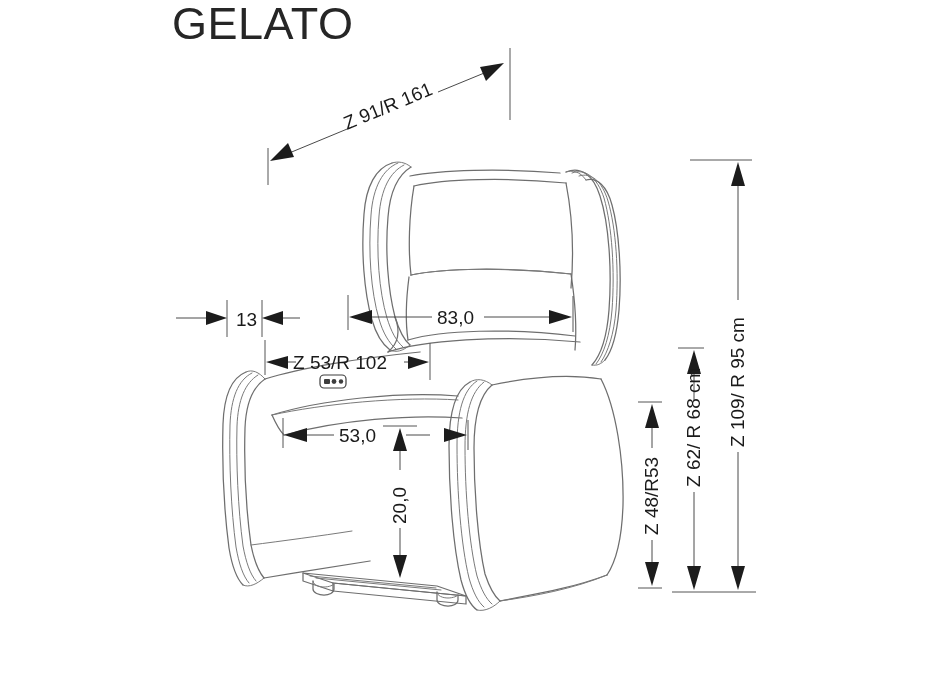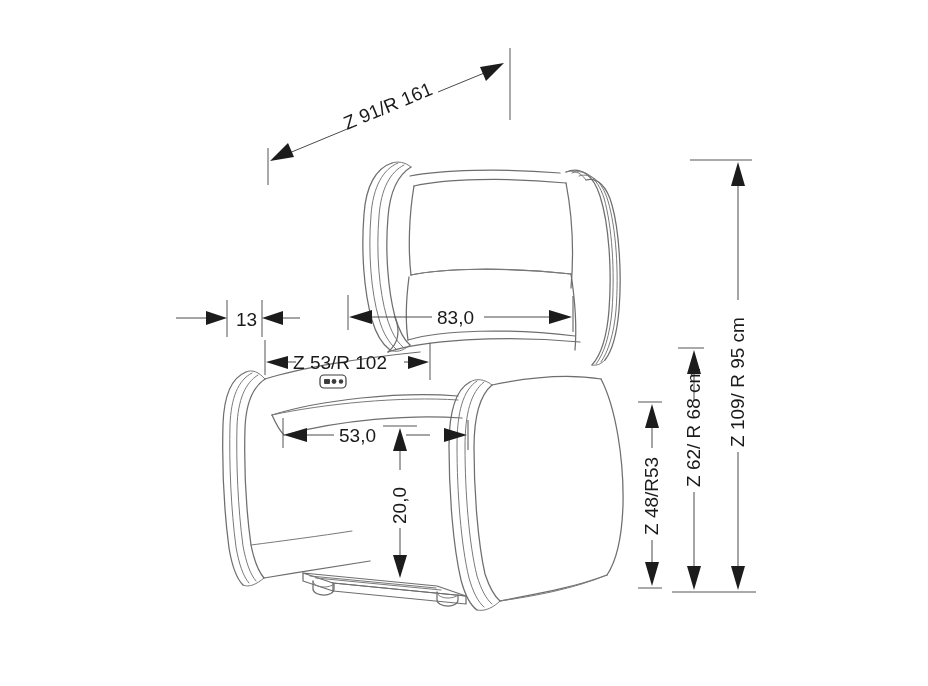--- a/index.html
+++ b/index.html
@@ -82,20 +82,21 @@
   .remote-btn {
     fill: #3d3d3d;
     stroke: none;
   }
 </style>
 </head>
 <body>
 
 <div id="sheet">
 
+  <div id="title">GELATO</div>
 
   <svg width="928" height="686" viewBox="0 0 928 686">
 
     <g>
 
       <g>
         <path class="furn" d="M392,163 C376,168 366,186 364,214 C361,252 364,292 372,320 C376,334 382,344 390,350"></path>
         <path class="furn-thin" d="M398,163 C383,169 373,187 371,215 C368,252 371,292 379,319 C383,333 389,343 396,349"></path>
         <path class="furn-thin" d="M404,165 C390,172 381,189 379,216 C376,252 379,291 387,318 C391,331 396,341 403,347"></path>
         <path class="furn" d="M411,167 C398,175 390,191 388,217 C385,252 388,290 395,317 C399,330 404,340 410,345"></path>

